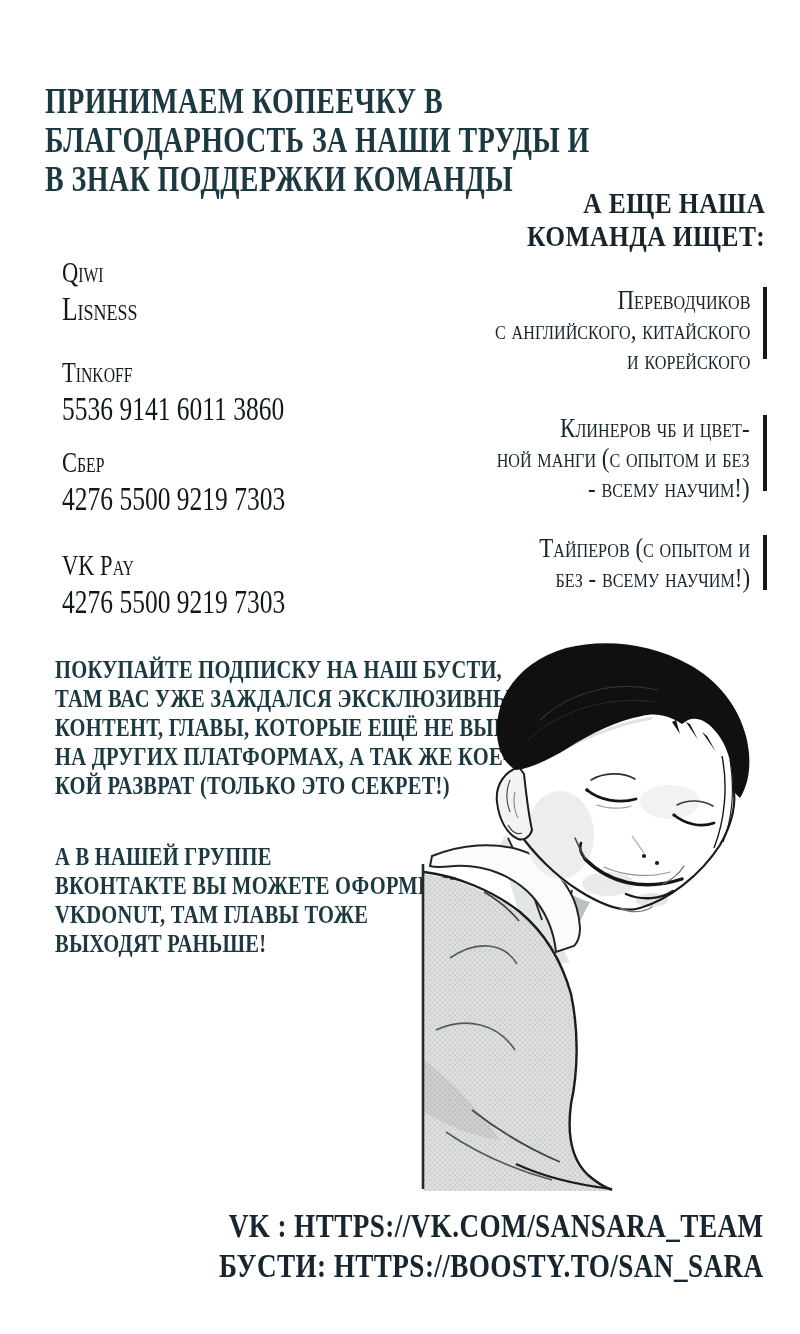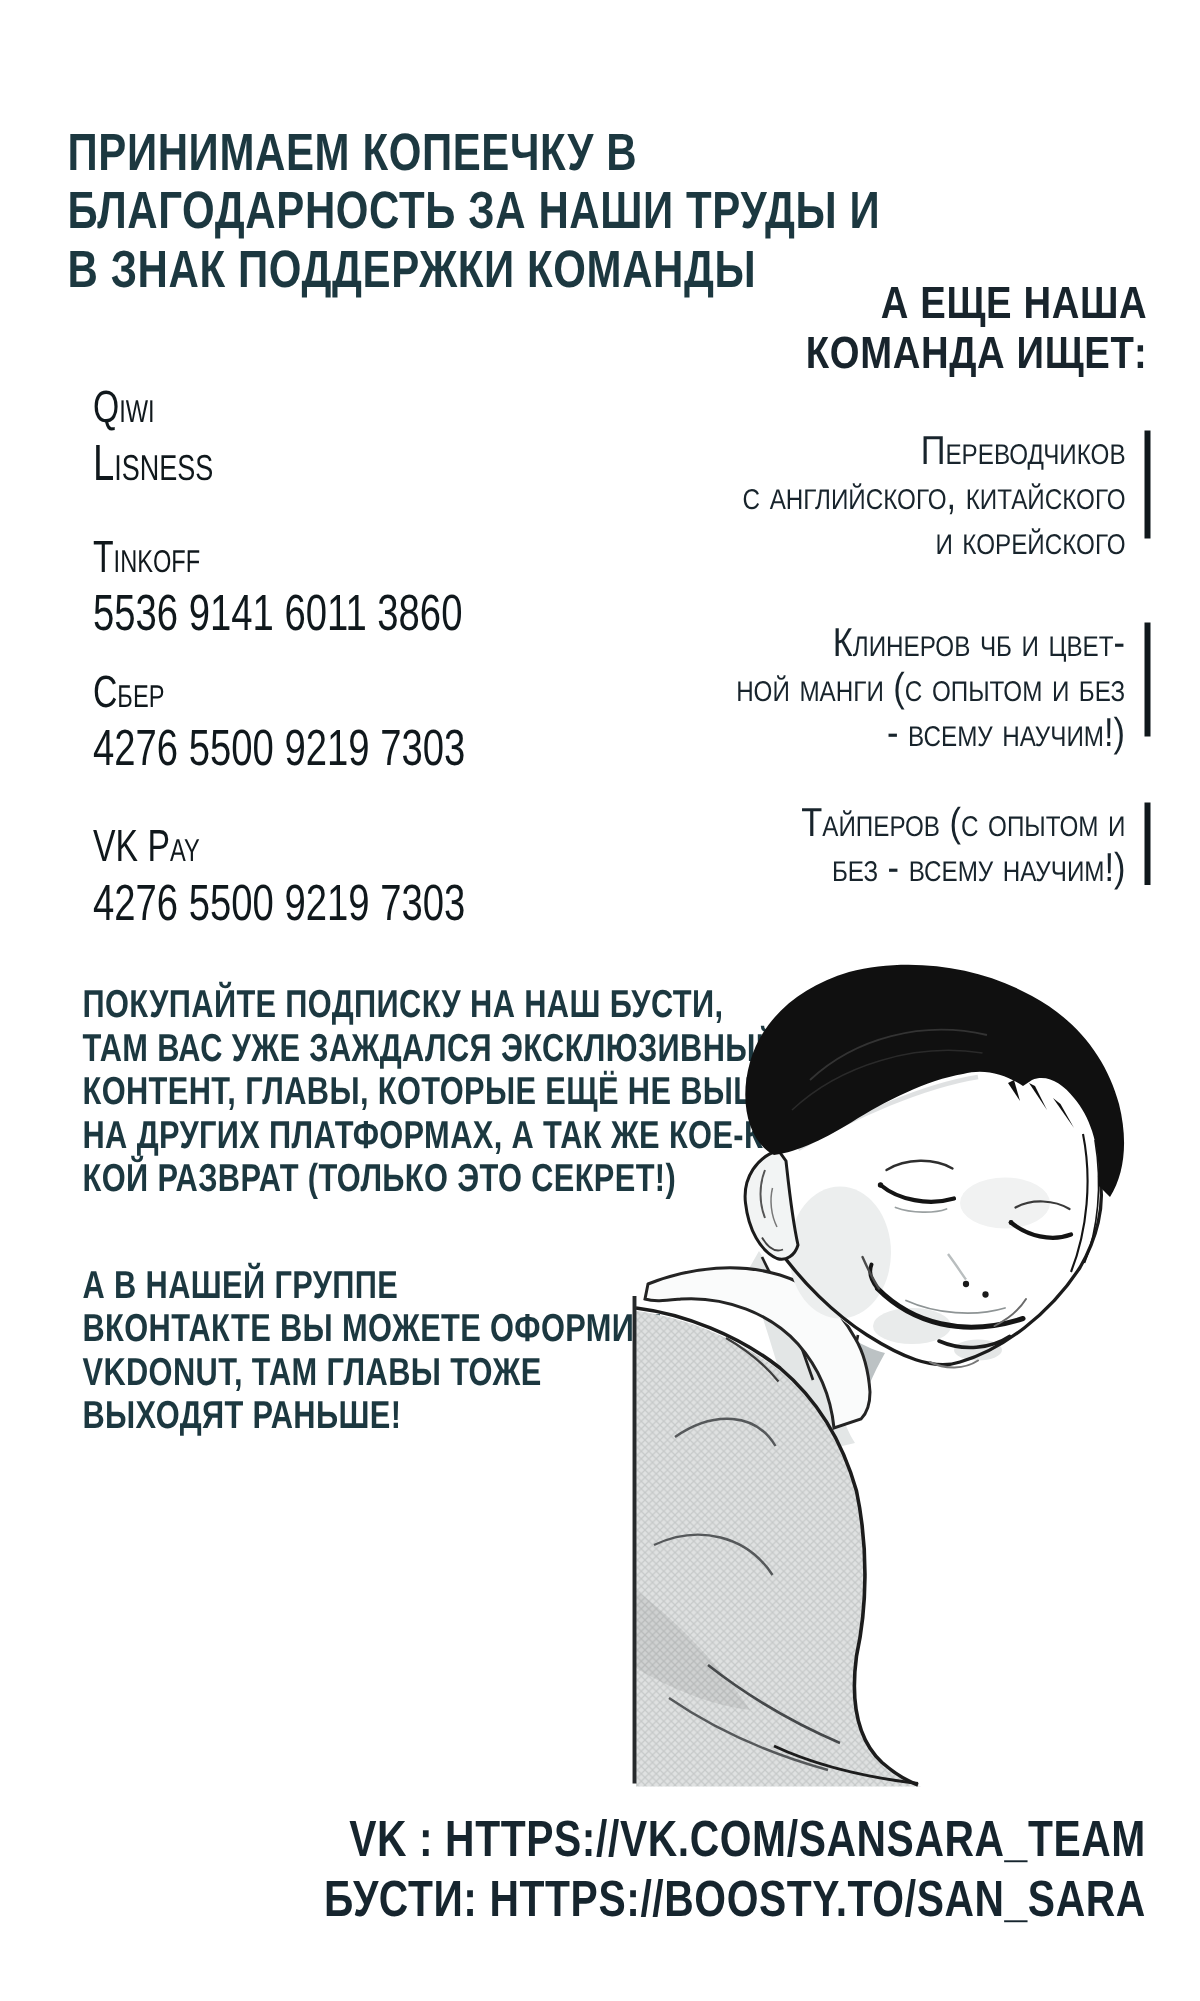--- a/index.html
+++ b/index.html
@@ -1,18 +1,18 @@
 <!DOCTYPE html>
 <html><head>
 <meta charset="utf-8">
 <style>
   html,body { margin:0; padding:0; background:#ffffff; }
   .page {
     position:relative; width:800px; height:1334px; background:#ffffff;
-    font-family:Liberation Sans, sans-serif; overflow:hidden;
+    font-family:Liberation Serif, serif; overflow:hidden;
   }
   .display { font-weight:700; letter-spacing:.5px; }
 
   .hdr {
     position:absolute; left:45px; top:82px;
     font-size:35px; line-height:39px; color:#1c3840;
     transform:scaleX(.80); transform-origin:left top; white-space:nowrap;
   }
 
   .recruit-title {

